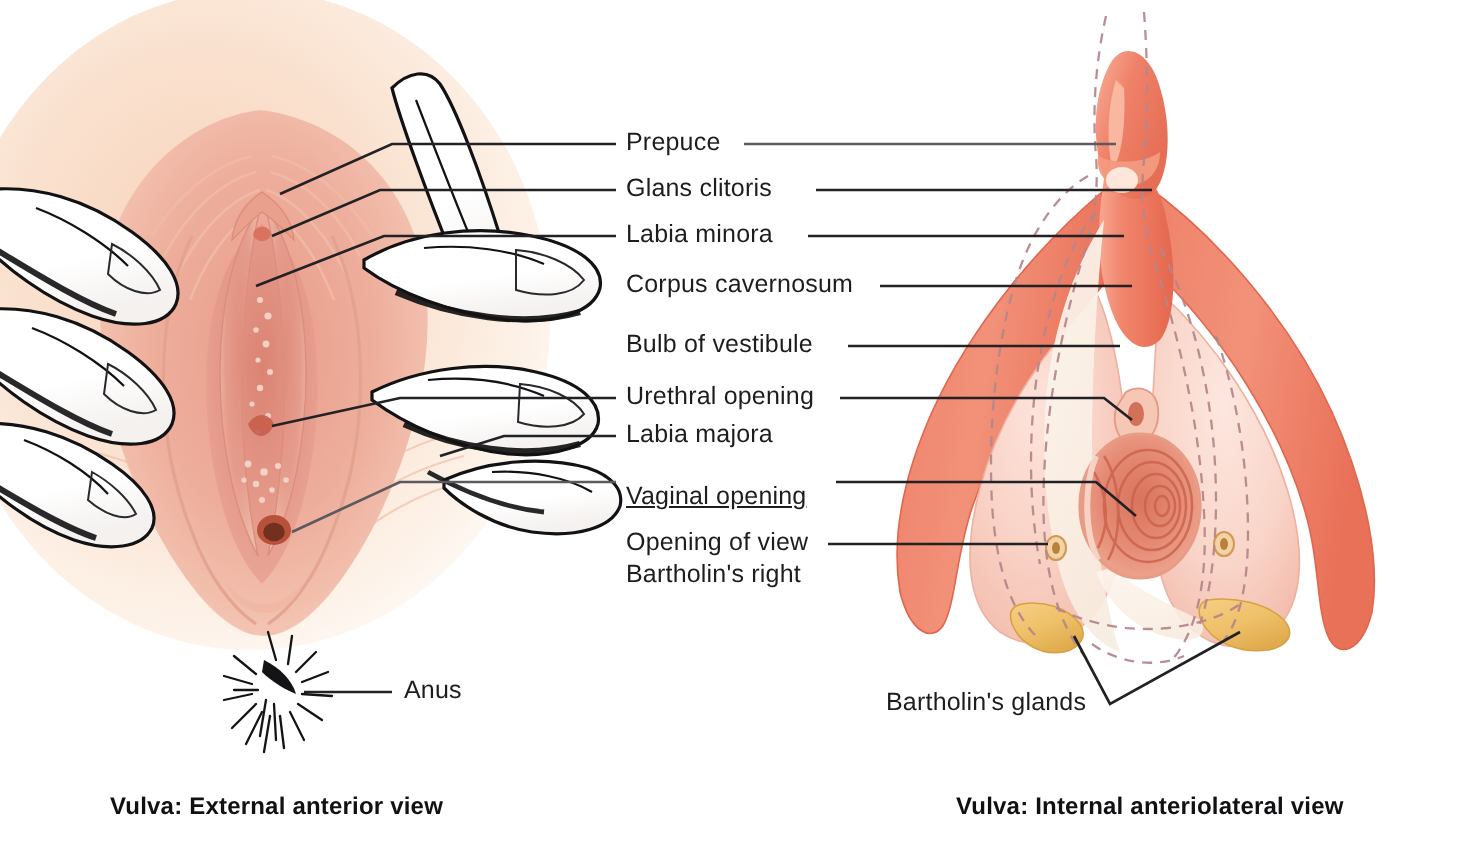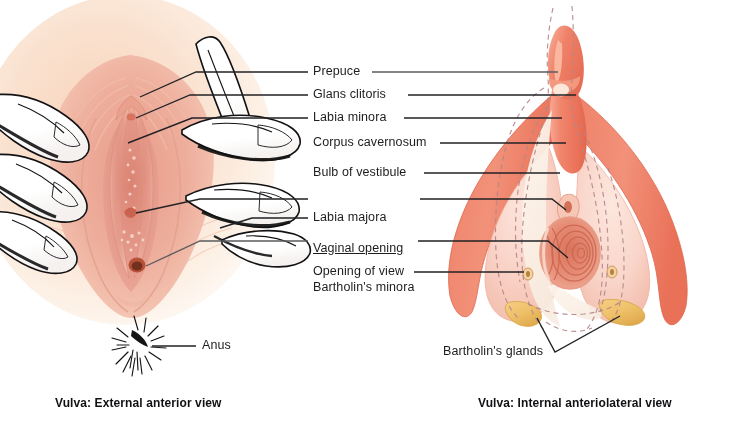--- a/index.html
+++ b/index.html
@@ -426,27 +426,28 @@
   <div class="lbl" style="left:313px; top:64px;">Prepuce</div>
 
   <div class="lbl" style="left:313px; top:87px;">Glans clitoris</div>
 
   <div class="lbl" style="left:313px; top:110px;">Labia minora</div>
 
   <div class="lbl" style="left:313px; top:135px;">Corpus cavernosum</div>
 
   <div class="lbl" style="left:313px; top:165px;">Bulb of vestibule</div>
 
+  <div class="lbl" style="left:313px; top:191px;">Urethral opening</div>
 
   <div class="lbl" style="left:313px; top:210px;">Labia majora</div>
 
   <div class="lbl" style="left:313px; top:241px;text-decoration:underline;">Vaginal opening</div>
 
   <div class="lbl" style="left:313px; top:264px;">Opening of view</div>
-  <div class="lbl" style="left:313px; top:280px;">Bartholin's minora</div>
+  <div class="lbl" style="left:313px; top:280px;">Bartholin's right</div>
 
   <div class="lbl" style="left:202px; top:338px;text-align:center;">Anus</div>
 
   <div class="lbl" style="left:443px; top:344px;text-align:right;">Bartholin's glands</div>
 
   <div class="caption" style="left:55px; top:396px;">Vulva: External anterior view</div>
 
   <div class="caption" style="left:478px; top:396px;">Vulva: Internal anteriolateral view</div>
 
 </div>

